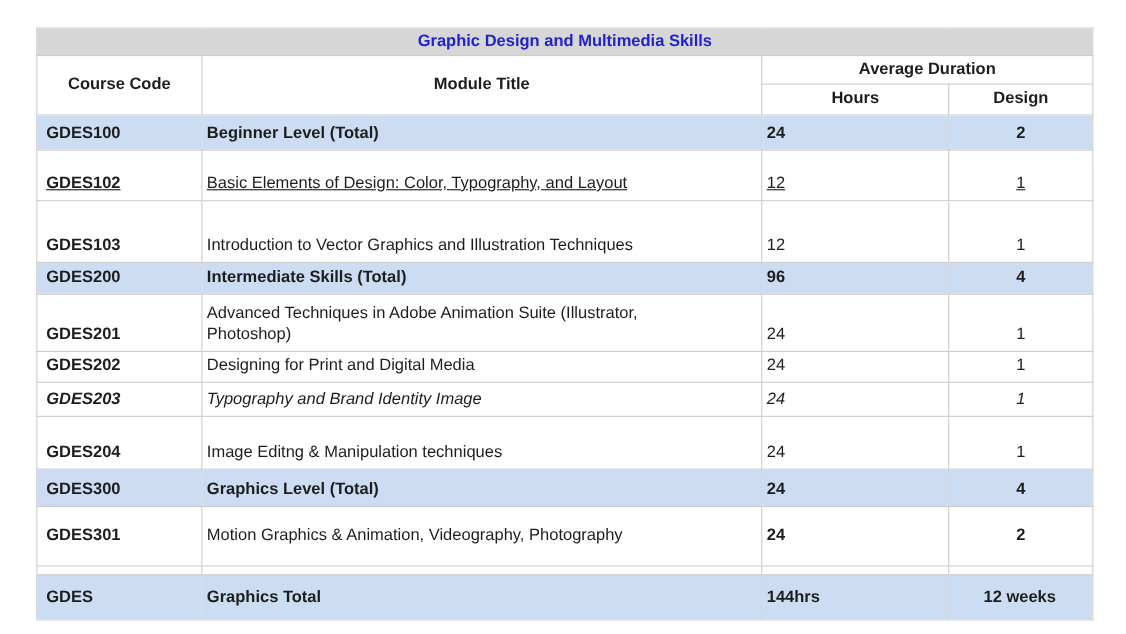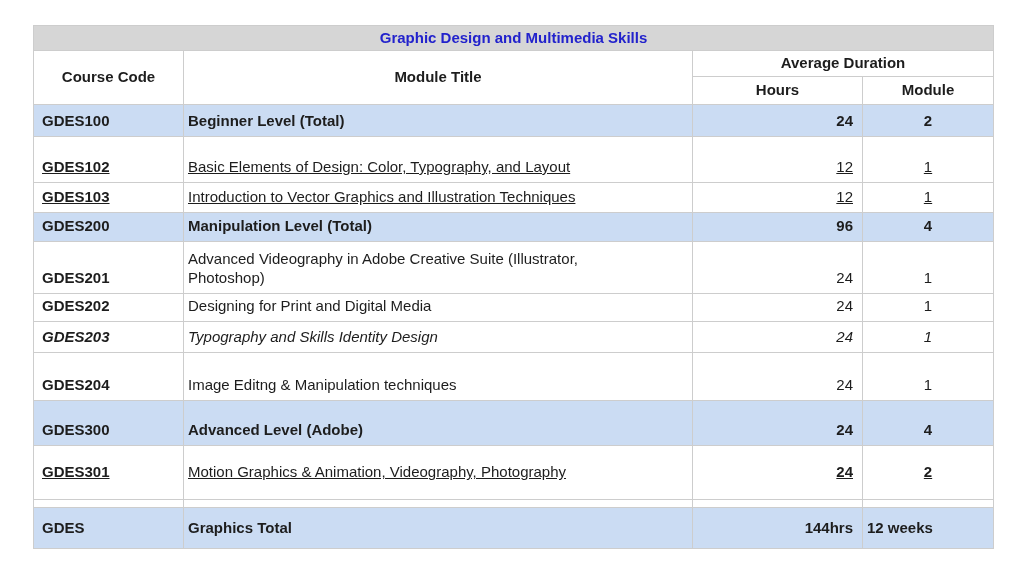--- a/index.html
+++ b/index.html
@@ -48,30 +48,30 @@
     text-align:center;
     vertical-align:middle;
     background:#ffffff;
     padding:2px 4px;
   }
   tr.header-row-1{height:26px;}
   tr.header-row-2{height:28px;}
   
   td.code-col{text-align:left;padding-left:8px;font-weight:bold;margin-left:35px;}
   td.title-col{text-align:left;padding-left:4px;margin-top:20px;}
-  td.hours-col{text-align:right;padding-right:9px;}
+  td.hours-col{padding-right:9px;}
   td.weeks-col{text-align:center;}
   
   tr.section td{background:var(--hl);font-weight:bold;}
   tr.total td{background:var(--hl);font-weight:bold;vertical-align:middle;padding-bottom:0;}
   tr.total td.hours-col{padding-right:9px;}
-  tr.total td.weeks-col{text-align:left;padding-right:6px;}
+  tr.total td.weeks-col{text-align:center;padding-right:6px;}
   tr.module-bold td.hours-col,
   tr.module-bold td.weeks-col{font-weight:bold;}
-  tr.module-bold td{vertical-align:middle;padding-bottom:0;text-decoration:underline;}
+  tr.module-bold td{vertical-align:middle;padding-bottom:0;}
   tr.spacer td{padding:0;}
   
   tbody tr:nth-child(5) td.title-col span{
     display:inline-block;max-width:450px;
   }
 </style>
 </head>
 <body>
 
 <div class="page">
@@ -86,75 +86,75 @@
       <tr class="title-row">
         <td colspan="4">Graphic Design and Multimedia Skills</td>
       </tr>
       <tr class="header-row-1">
         <th rowspan="2">Course Code</th>
         <th rowspan="2">Module Title</th>
         <th colspan="2">Average Duration</th>
       </tr>
       <tr class="header-row-2">
         <th>Hours</th>
-        <th>Module</th>
+        <th>Design</th>
       </tr>
     </thead>
     <tbody>
         <tr class="section" style="height: 32px;">
           <td class="code-col"><span>GDES100</span></td>
           <td class="title-col"><span>Beginner Level (Total)</span></td>
           <td class="hours-col"><span>24</span></td>
           <td class="weeks-col"><span>2</span></td>
         </tr>
         <tr class="module" style="height: 46px; text-decoration: underline;">
           <td class="code-col"><span>GDES102</span></td>
           <td class="title-col"><span>Basic Elements of Design: Color, Typography, and Layout</span></td>
           <td class="hours-col"><span>12</span></td>
           <td class="weeks-col"><span>1</span></td>
         </tr>
-        <tr class="module" style="height: 30px; text-decoration: underline;">
+        <tr class="module" style="height: 56px;">
           <td class="code-col"><span>GDES103</span></td>
           <td class="title-col"><span>Introduction to Vector Graphics and Illustration Techniques</span></td>
           <td class="hours-col"><span>12</span></td>
           <td class="weeks-col"><span>1</span></td>
         </tr>
         <tr class="section" style="height: 29px;">
           <td class="code-col"><span>GDES200</span></td>
-          <td class="title-col"><span>Manipulation Level (Total)</span></td>
+          <td class="title-col"><span>Intermediate Skills (Total)</span></td>
           <td class="hours-col"><span>96</span></td>
           <td class="weeks-col"><span>4</span></td>
         </tr>
         <tr class="module" style="height: 52px;">
           <td class="code-col"><span>GDES201</span></td>
-          <td class="title-col"><span>Advanced Videography in Adobe Creative Suite (Illustrator, Photoshop)</span></td>
+          <td class="title-col"><span>Advanced Techniques in Adobe Animation Suite (Illustrator, Photoshop)</span></td>
           <td class="hours-col"><span>24</span></td>
           <td class="weeks-col"><span>1</span></td>
         </tr>
         <tr class="module" style="height: 28px;">
           <td class="code-col"><span>GDES202</span></td>
           <td class="title-col"><span>Designing for Print and Digital Media</span></td>
           <td class="hours-col"><span>24</span></td>
           <td class="weeks-col"><span>1</span></td>
         </tr>
         <tr class="module" style="height: 31px; font-style: italic;">
           <td class="code-col"><span>GDES203</span></td>
-          <td class="title-col"><span>Typography and Skills Identity Design</span></td>
+          <td class="title-col"><span>Typography and Brand Identity Image</span></td>
           <td class="hours-col"><span>24</span></td>
           <td class="weeks-col"><span>1</span></td>
         </tr>
         <tr class="module" style="height: 48px;">
           <td class="code-col"><span>GDES204</span></td>
           <td class="title-col"><span>Image Editng &amp; Manipulation techniques</span></td>
           <td class="hours-col"><span>24</span></td>
           <td class="weeks-col"><span>1</span></td>
         </tr>
-        <tr class="section" style="height: 45px;">
+        <tr class="section" style="height: 34px;">
           <td class="code-col"><span>GDES300</span></td>
-          <td class="title-col"><span>Advanced Level (Adobe)</span></td>
+          <td class="title-col"><span>Graphics Level (Total)</span></td>
           <td class="hours-col"><span>24</span></td>
           <td class="weeks-col"><span>4</span></td>
         </tr>
         <tr class="module-bold" style="height: 54px;">
           <td class="code-col"><span>GDES301</span></td>
           <td class="title-col"><span>Motion Graphics &amp; Animation, Videography, Photography</span></td>
           <td class="hours-col"><span>24</span></td>
           <td class="weeks-col"><span>2</span></td>
         </tr>
         <tr class="spacer" style="height: 8px;">

